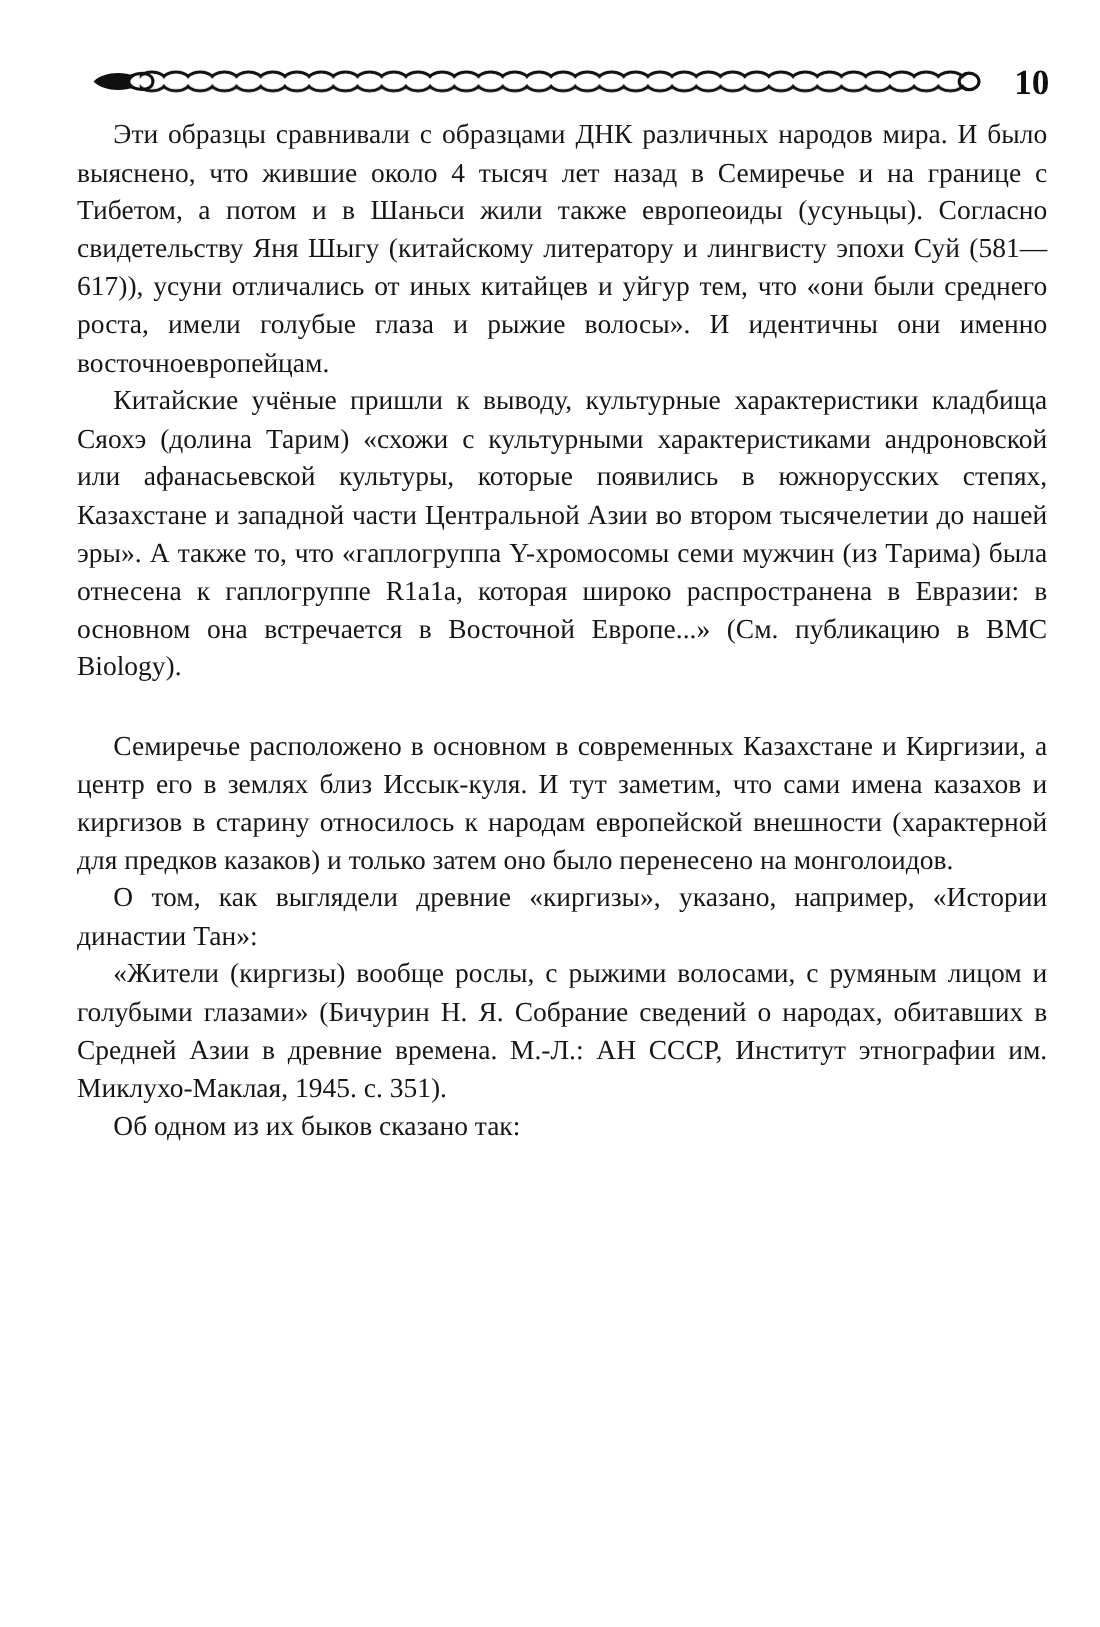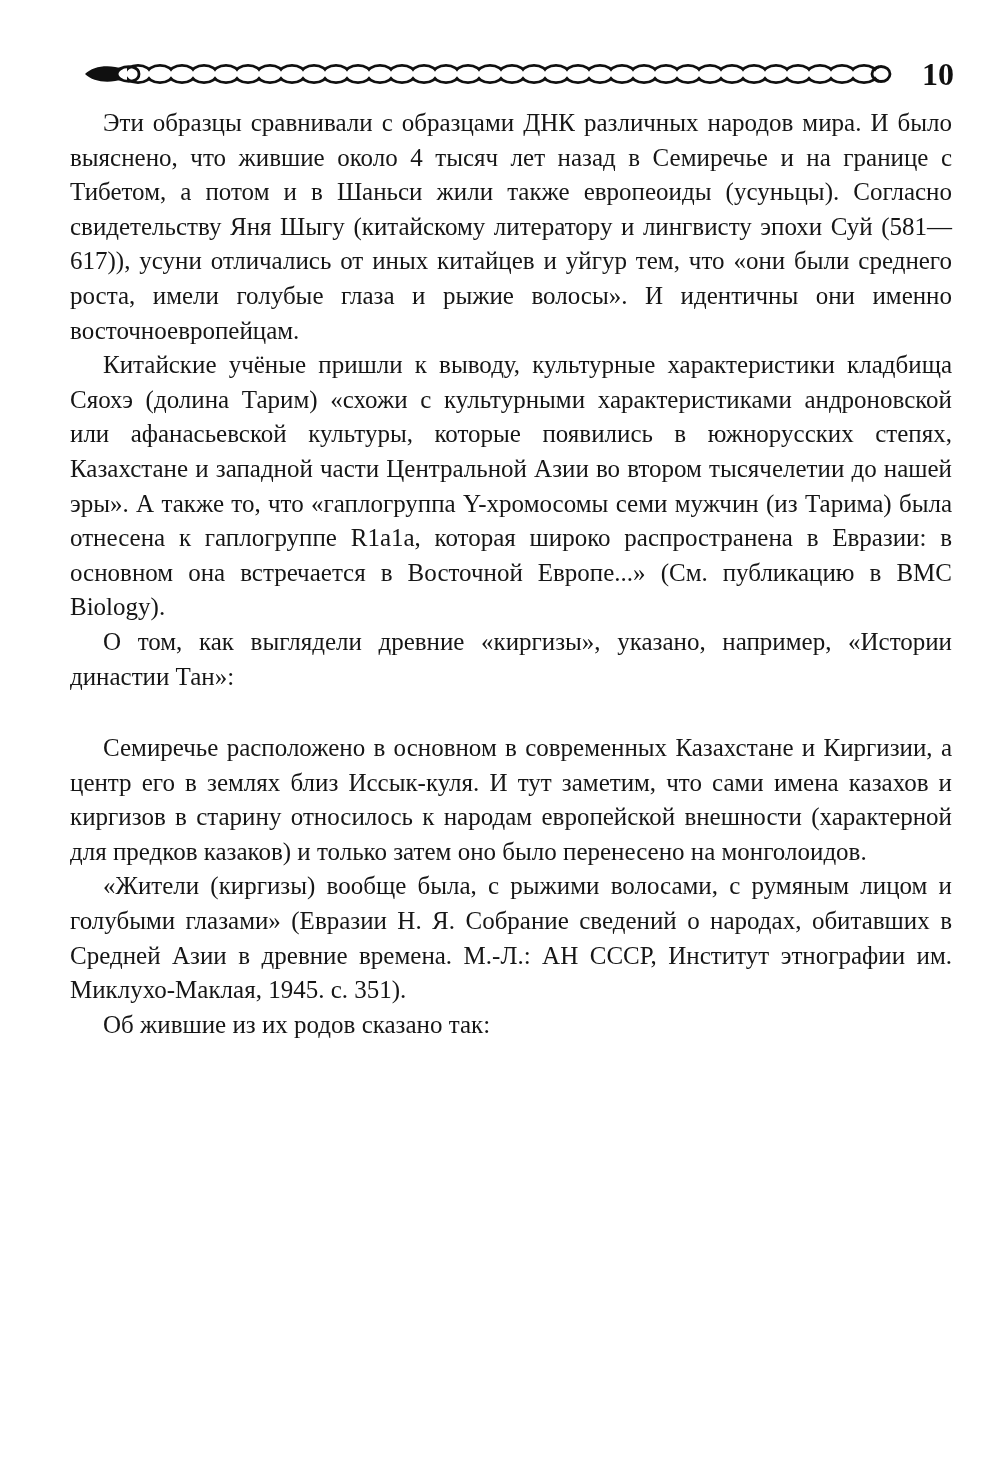--- a/index.html
+++ b/index.html
@@ -84,24 +84,24 @@
     </svg>
     <span class="page-number">10</span>
   </header>
 
   <main class="text-block">
 
     <p class="para"><span>Эти образцы сравнивали с образцами ДНК различных народов мира. И было выяснено, что жившие около 4 тысяч лет назад в Семиречье и на границе с Тибетом, а потом и в Шаньси жили также европеоиды (усуньцы). Согласно свидетельству Яня Шыгу (китайскому литератору и лингвисту эпохи Суй (581—617)), усуни отличались от иных китайцев и уйгур тем, что «они были среднего роста, имели голубые глаза и рыжие волосы». И идентичны они именно восточноевропейцам.</span></p>
 
     <p class="para"><span>Китайские учёные пришли к выводу, культурные характеристики кладбища Сяохэ (долина Тарим) «схожи с культурными характеристиками андроновской или афанасьевской культуры, которые появились в южнорусских степях, Казахстане и западной части Центральной Азии во втором тысячелетии до нашей эры». А также то, что «гаплогруппа Y-хромосомы семи мужчин (из Тарима) была отнесена к гаплогруппе R1a1a, которая широко распространена в Евразии: в основном она встречается в Восточной Европе...» (</span><span class="italic">См. публикацию в BMC Biology).</span></p>
 
+    <p class="para spaced"><span>Семиречье расположено в основном в современных Казахстане и Киргизии, а центр его в землях близ Иссык-куля. И тут заметим, что сами имена казахов и киргизов в старину относилось к народам европейской внешности (характерной для предков казаков) и только затем оно было перенесено на монголоидов.</span></p>
+
     <p class="para"><span>О том, как выглядели древние «киргизы», указано, например, «Истории династии Тан»:</span></p>
 
-    <p class="para spaced"><span>Семиречье расположено в основном в современных Казахстане и Киргизии, а центр его в землях близ Иссык-куля. И тут заметим, что сами имена казахов и киргизов в старину относилось к народам европейской внешности (характерной для предков казаков) и только затем оно было перенесено на монголоидов.</span></p>
+    <p class="para"><span>«Жители (киргизы) вообще рослы, с рыжими волосами, с румяным лицом и голубыми глазами» (</span><span class="italic">Бичурин Н. Я.</span><span> Собрание сведений о народах, обитавших в Средней Азии в древние времена. М.-Л.: АН СССР, Институт этнографии им. Миклухо-Маклая, 1945. с. 351).</span></p>
 
-    <p class="para"><span>«Жители (киргизы) вообще была, с рыжими волосами, с румяным лицом и голубыми глазами» (</span><span class="italic">Евразии Н. Я.</span><span> Собрание сведений о народах, обитавших в Средней Азии в древние времена. М.-Л.: АН СССР, Институт этнографии им. Миклухо-Маклая, 1945. с. 351).</span></p>
-
-    <p class="para"><span>Об жившие из их родов сказано так:</span></p>
+    <p class="para"><span>Об одном из их быков сказано так:</span></p>
 
 
   </main>
 
 </div>
 
 </body></html>

